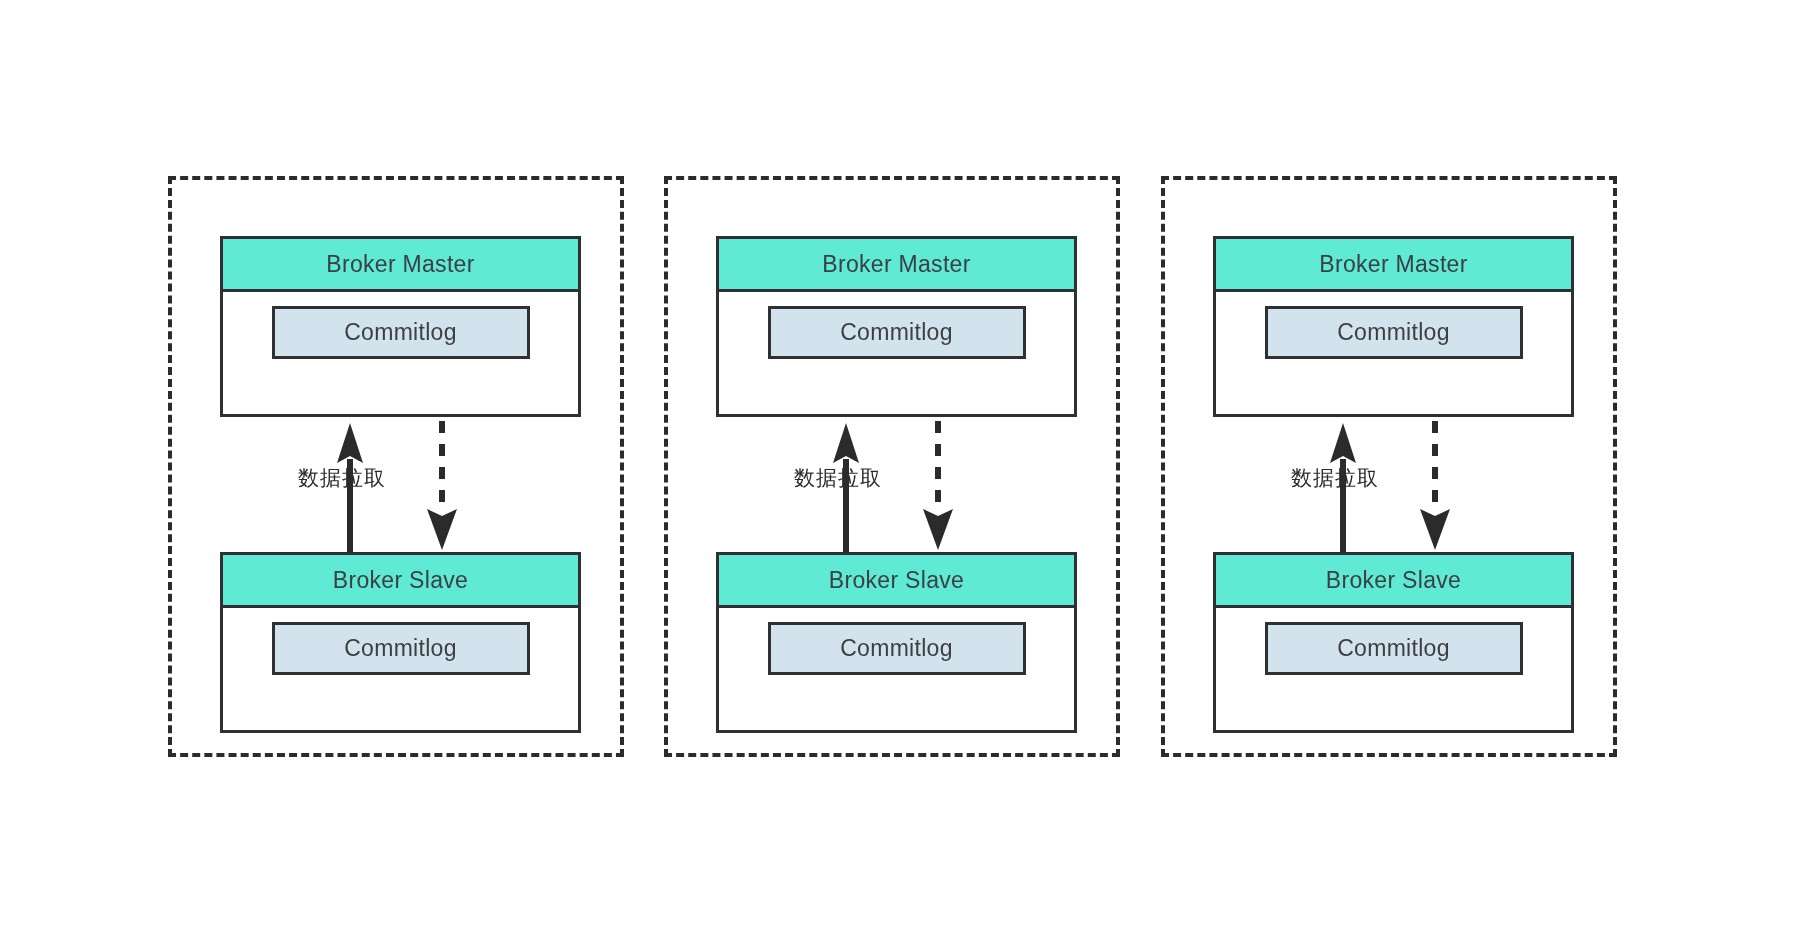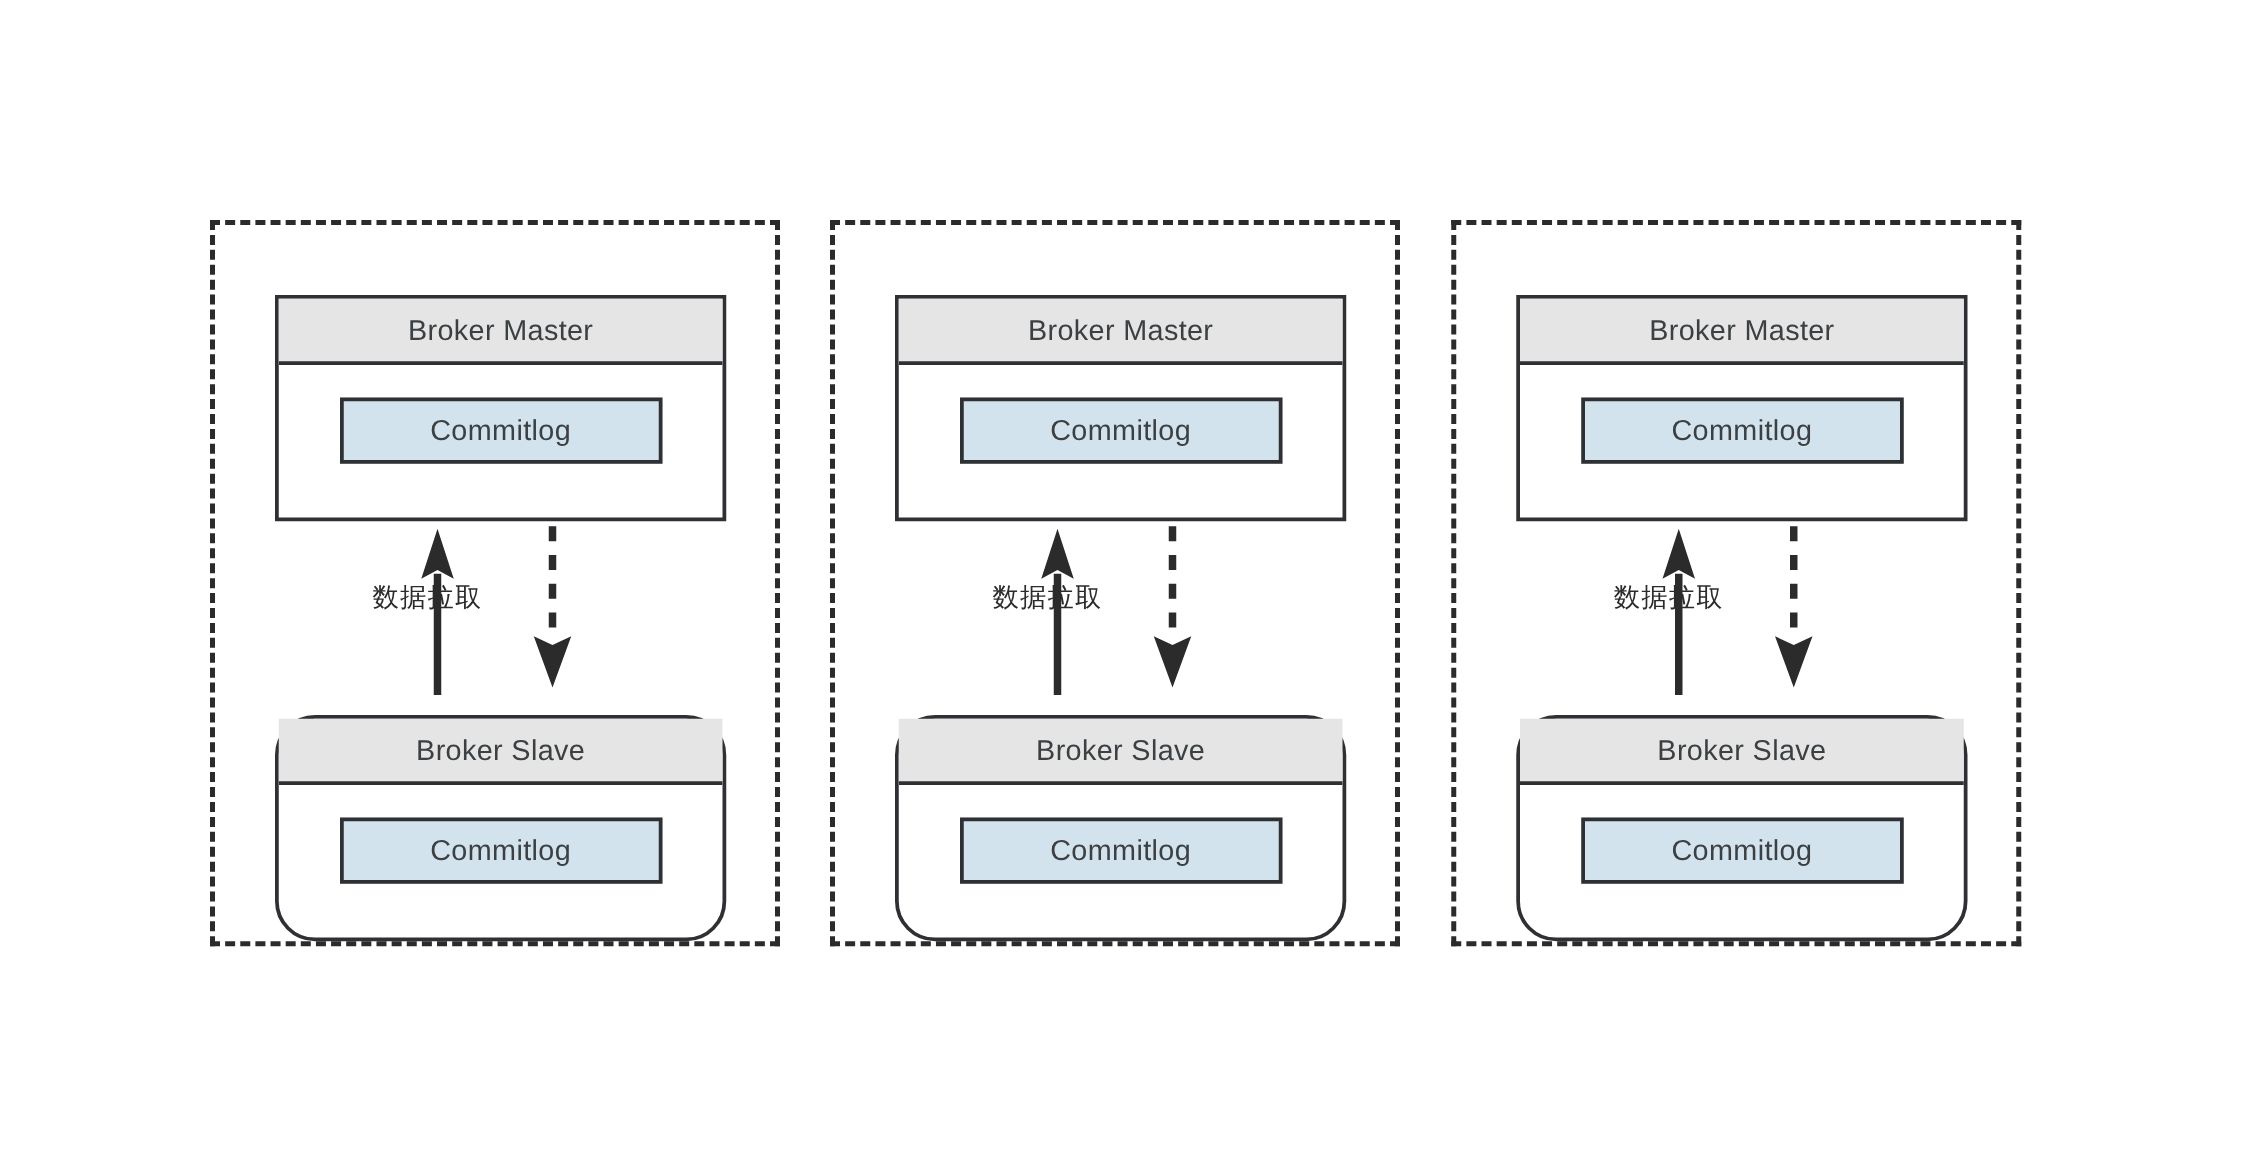--- a/index.html
+++ b/index.html
@@ -29,43 +29,43 @@
   
   .broker{
     position:absolute;
     left:48px;
     width:361px;
     box-sizing:border-box;
     border:3.5px solid #2e3033;
     background:#ffffff;
   }
   .broker.master{top:56px;height:181px;}
-  .broker.slave{top:392px;height:181px;border-radius:32px;}
+  .broker.slave{top:372px;height:181px;}
 
   .broker-header{
     height:53px;
-    background:#e5e5e5;
+    background:#5eead4;
     border-bottom:3.5px solid #2e3033;
     display:flex;
     align-items:center;
     justify-content:center;
     box-sizing:border-box;
   }
   .broker-header span{
     font-size:23px;
     color:#3c4043;
     letter-spacing:.3px;
   }
 
   .broker-body{
     height:88px;
     display:flex;
     align-items:flex-start;
     justify-content:center;
-    padding-top:26px;
+    padding-top:14px;
     box-sizing:border-box;
   }
 
   .commitlog{
     width:258px;
     height:53px;
     background:#d3e3ee;
     border:3.5px solid #2e3033;
     box-sizing:border-box;
     display:flex;

